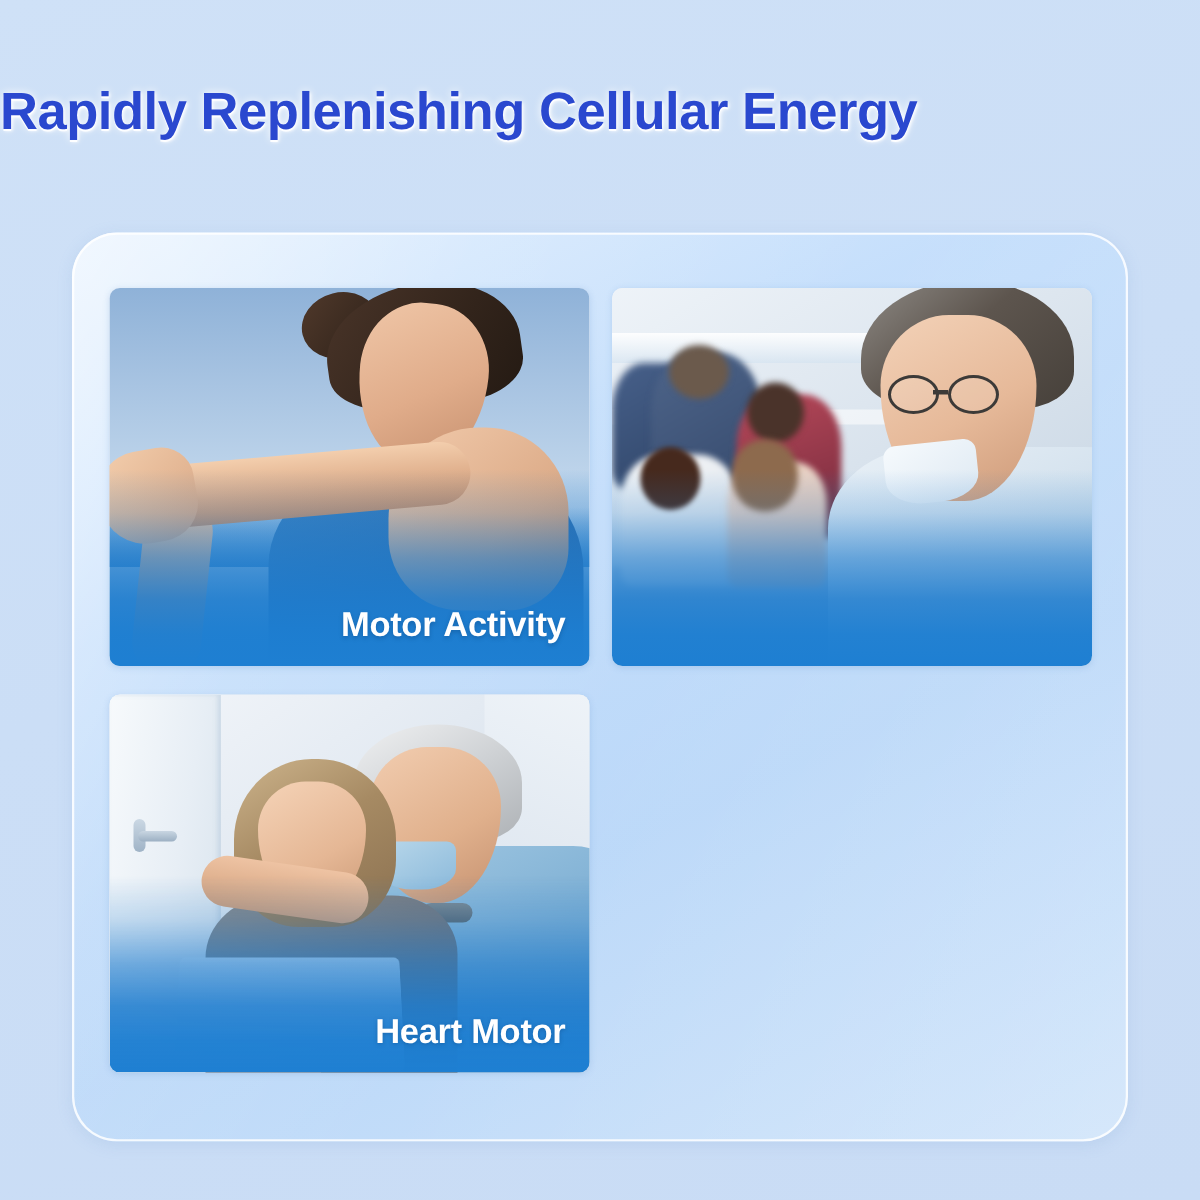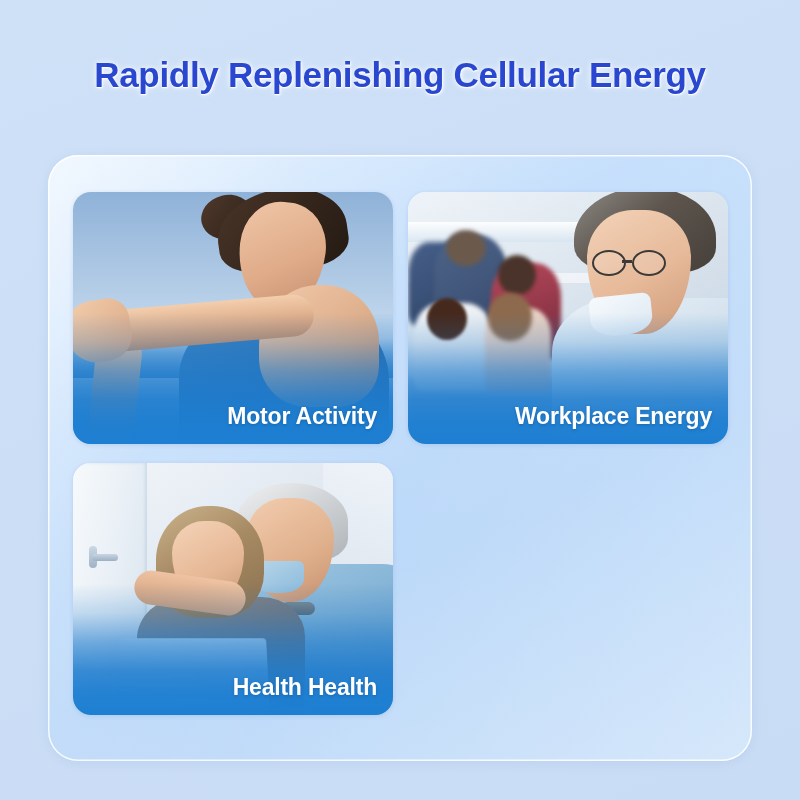--- a/index.html
+++ b/index.html
@@ -17,21 +17,20 @@
 
   
   .title-wrap {
     position: absolute;
     top: 0;
     left: 0;
     width: 800px;
     height: 150px;
     display: flex;
     align-items: center;
-    justify-content: center;
   }
   .page-title {
     font-size: 35px;
     font-weight: bold;
     letter-spacing: -0.3px;
     color: #2a48cf;
     text-shadow:
        0 0 6px rgba(255,255,255,0.95),
        0 1px 0 rgba(255,255,255,0.9),
        1px 1px 2px rgba(255,255,255,0.85);
@@ -79,21 +78,21 @@
     height: 530px;
     display: grid;
     grid-template-columns: 320px 320px;
     grid-template-rows: 252px 252px;
     column-gap: 15px;
     row-gap: 19px;
   }
 
   .card {
     position: relative;
-    border-radius: 18px;
+    border-radius: 7px;
     overflow: hidden;
     box-shadow:
       0 1px 4px rgba(90,140,200,0.22),
       inset 0 0 0 1px rgba(255,255,255,0.35);
     background: #dfe9f5;
   }
 
   .photo {
     position: absolute;
     inset: 0;
@@ -548,21 +547,20 @@
         <div class="c2-g5h"></div>
         <div class="c2-body"></div>
         <div class="c2-hair"></div>
         <div class="c2-face"></div>
         <div class="c2-collar"></div>
         <div class="c2-gl-l"></div>
         <div class="c2-gl-r"></div>
         <div class="c2-gl-br"></div>
       </div>
       <div class="wash"></div>
-      <div class="card-label">Workplace Energy</div>
     </div>
 
 
     <div class="card">
       <div class="photo">
         <div class="c4-bg"></div>
         <div class="c4-wall"></div>
         <div class="c4-door"></div>
         <div class="c4-handle2"></div>
         <div class="c4-handle"></div>
@@ -572,17 +570,17 @@
         <div class="c4-m-face"></div>
         <div class="c4-m-collar"></div>
         <div class="c4-badge"></div>
         <div class="c4-w-body"></div>
         <div class="c4-w-hair"></div>
         <div class="c4-w-face"></div>
         <div class="c4-arm"></div>
         <div class="c4-laptop"></div>
       </div>
       <div class="wash"></div>
-      <div class="card-label">Health Health</div>
+      <div class="card-label">Heart Motor</div>
     </div>
 
   </div>
 </div>
 
 </body></html>

